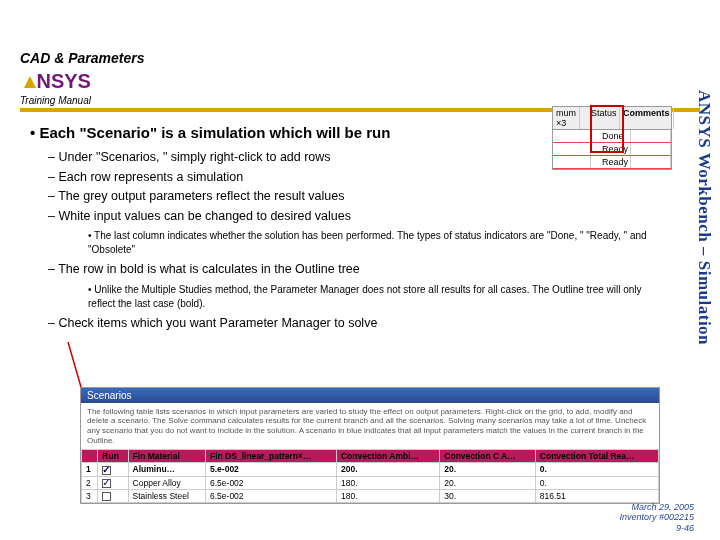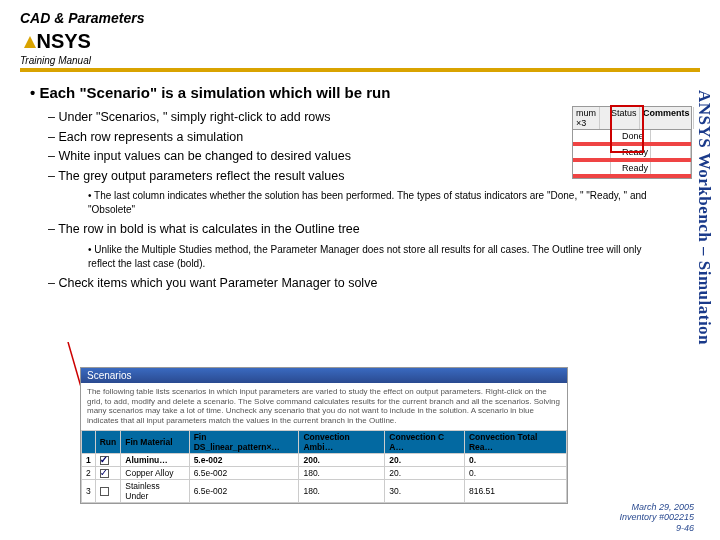--- a/index.html
+++ b/index.html
@@ -1,46 +1,46 @@
 <!DOCTYPE html>
 <html><head>
 <meta charset="utf-8">
 <style>
   * { box-sizing: border-box; margin: 0; padding: 0; }
   body { width: 720px; height: 540px; background: #fff; font-family: Arial, sans-serif; position: relative; overflow: hidden; }
   .header { padding: 10px 20px 0 20px; }
-  .section-label { font-style: italic; font-weight: bold; font-size: 14px; color: #000; }
+  .section-label { font-style: italic; font-weight: bold; font-size: 14px; color: #000; margin-top: 40px; }
   .title-row { display: flex; justify-content: space-between; align-items: flex-end; margin-top: 4px; }
   .title { font-style: italic; font-weight: bold; font-size: 22px; color: #000; }
   .logo-area { text-align: right; }
-  .logo { font-family: "Arial Black", Arial, sans-serif; font-weight: 900; font-size: 20px; letter-spacing: 0; color: #000000; }
+  .logo { font-family: "Arial Black", Arial, sans-serif; font-weight: 900; font-size: 20px; letter-spacing: 0; color: #701a75; }
   .logo-caret { display: inline-block; width: 0; height: 0; border-left: 6px solid transparent; border-right: 6px solid transparent; border-bottom: 12px solid #d9a300; margin-right: 1px; vertical-align: baseline; }
   .manual { font-style: italic; font-size: 10px; color: #000; margin-top: 2px; }
   .gold-rule { height: 4px; background: #d9a300; margin: 2px 20px 0 20px; }
   .content { padding: 10px 20px 0 30px; font-size: 13px; line-height: 1.4; color: #000; position: relative; }
   .main-bullet { font-weight: bold; font-size: 15px; margin-bottom: 6px; }
   .sub-list { margin-left: 18px; }
   .sub-item { margin-bottom: 2px; font-size: 12.5px; }
   .sub-item::before { content: "– "; }
   .sub-item.tight { max-width: 430px; }
   .sub-sub { margin-left: 40px; font-size: 10px; margin-top: 4px; margin-bottom: 4px; max-width: 560px; }
   .sub-sub::before { content: "• "; }
   .side-text { position: absolute; right: 6px; top: 90px; writing-mode: vertical-rl; font-family: Georgia, serif; font-weight: bold; font-size: 17px; color: #1a3a8a; letter-spacing: 0.5px; }
-  .status-thumb { position: absolute; right: 28px; top: 106px; width: 120px; border: 1px solid #999; font-size: 9px; background: #fff; }
+  .status-thumb { position: absolute; right: 48px; top: 106px; width: 120px; border: 1px solid #999; font-size: 9px; background: #fff; }
   .status-thumb .th-row { display: flex; background: #eee; border-bottom: 1px solid #999; }
   .status-thumb .cell { padding: 1px 3px; border-right: 1px solid #ccc; }
   .status-thumb .c1 { width: 38px; } .status-thumb .c2 { width: 32px; margin-left: 8px; } .status-thumb .c3 { flex: 1; font-weight: bold; }
-  .status-thumb .d-row { display: flex; border-bottom: 4px solid #ef4444; }
+  .status-thumb .d-row { display: flex; border-bottom: 1px solid #ef4444; }
   .status-box { position: absolute; border: 2px solid #c00; }
-  .footer-img { position: absolute; left: 80px; bottom: 36px; width: 488px; border: 1px solid #999; background: #fff; font-size: 9px; }
+  .footer-img { position: absolute; left: 80px; bottom: 36px; width: 580px; border: 1px solid #999; background: #fff; font-size: 9px; }
   .footer-img .win-title { background: linear-gradient(#3a6ac0,#2a4a90); color: #fff; padding: 2px 6px; font-size: 10px; }
   .footer-img .desc { padding: 4px 6px; color: #555; font-size: 8px; line-height: 1.2; }
   .footer-img table { width: 100%; border-collapse: collapse; font-size: 8.5px; }
   .footer-img th, .footer-img td { border: 1px solid #ccc; padding: 1px 4px; text-align: left; }
-  .footer-img th { background: #0369a1; }
+  .footer-img th { background: #be185d; }
   .chk { display: inline-block; width: 9px; height: 9px; border: 1px solid #555; background: #fff; position: relative; vertical-align: middle; }
   .chk.on::after { content: "✓"; position: absolute; top: -3px; left: -1px; font-size: 10px; color: #006; }
   .bold-row td { font-weight: bold; }
   .footer-meta { position: absolute; right: 26px; bottom: 6px; text-align: right; font-style: italic; font-size: 9px; color: #2a4a90; line-height: 1.2; }
   .red-line { position: absolute; left: 64px; top: 342px; width: 34px; height: 90px; }
   .red-line svg { width: 100%; height: 100%; }
 </style>
 </head>
 <body>
 
@@ -55,22 +55,22 @@
 </div>
 <div class="gold-rule"></div>
 
 <div class="side-text">ANSYS Workbench – Simulation</div>
 
 <div class="content">
   <div class="main-bullet">• <span>Each "Scenario" is a simulation which will be run</span></div>
   <div class="sub-list">
     <div class="sub-item tight">Under "Scenarios, " simply right-click to add rows</div>
     <div class="sub-item tight">Each row represents a simulation</div>
+    <div class="sub-item tight">The grey output parameters reflect the result values</div>
     <div class="sub-item tight">White input values can be changed to desired values</div>
-    <div class="sub-item tight">The grey output parameters reflect the result values</div>
     <div class="sub-sub">The last column indicates whether the solution has been performed. The types of status indicators are "Done, " "Ready, " and "Obsolete"</div>
     <div class="sub-item">The row in bold is what is calculates in the Outline tree</div>
     <div class="sub-sub">Unlike the Multiple Studies method, the Parameter Manager does not store all results for all cases.  The Outline tree will only reflect the last case (bold).</div>
     <div class="sub-item">Check items which you want Parameter Manager to solve</div>
   </div>
 </div>
 
 <div class="status-thumb">
   <div class="th-row">
     <div class="cell c1">mum ×3</div>
@@ -129,21 +129,21 @@
       <td><span class="chk on"></span></td>
       <td>Copper Alloy</td>
       <td>6.5e-002</td>
       <td>180.</td>
       <td>20.</td>
       <td>0.</td>
     </tr>
     <tr>
       <td>3</td>
       <td><span class="chk"></span></td>
-      <td>Stainless Under</td>
+      <td>Stainless Steel</td>
       <td>6.5e-002</td>
       <td>180.</td>
       <td>30.</td>
       <td>816.51</td>
     </tr>
   </tbody>
     </table>
 </div>
 
 <div class="footer-meta">

